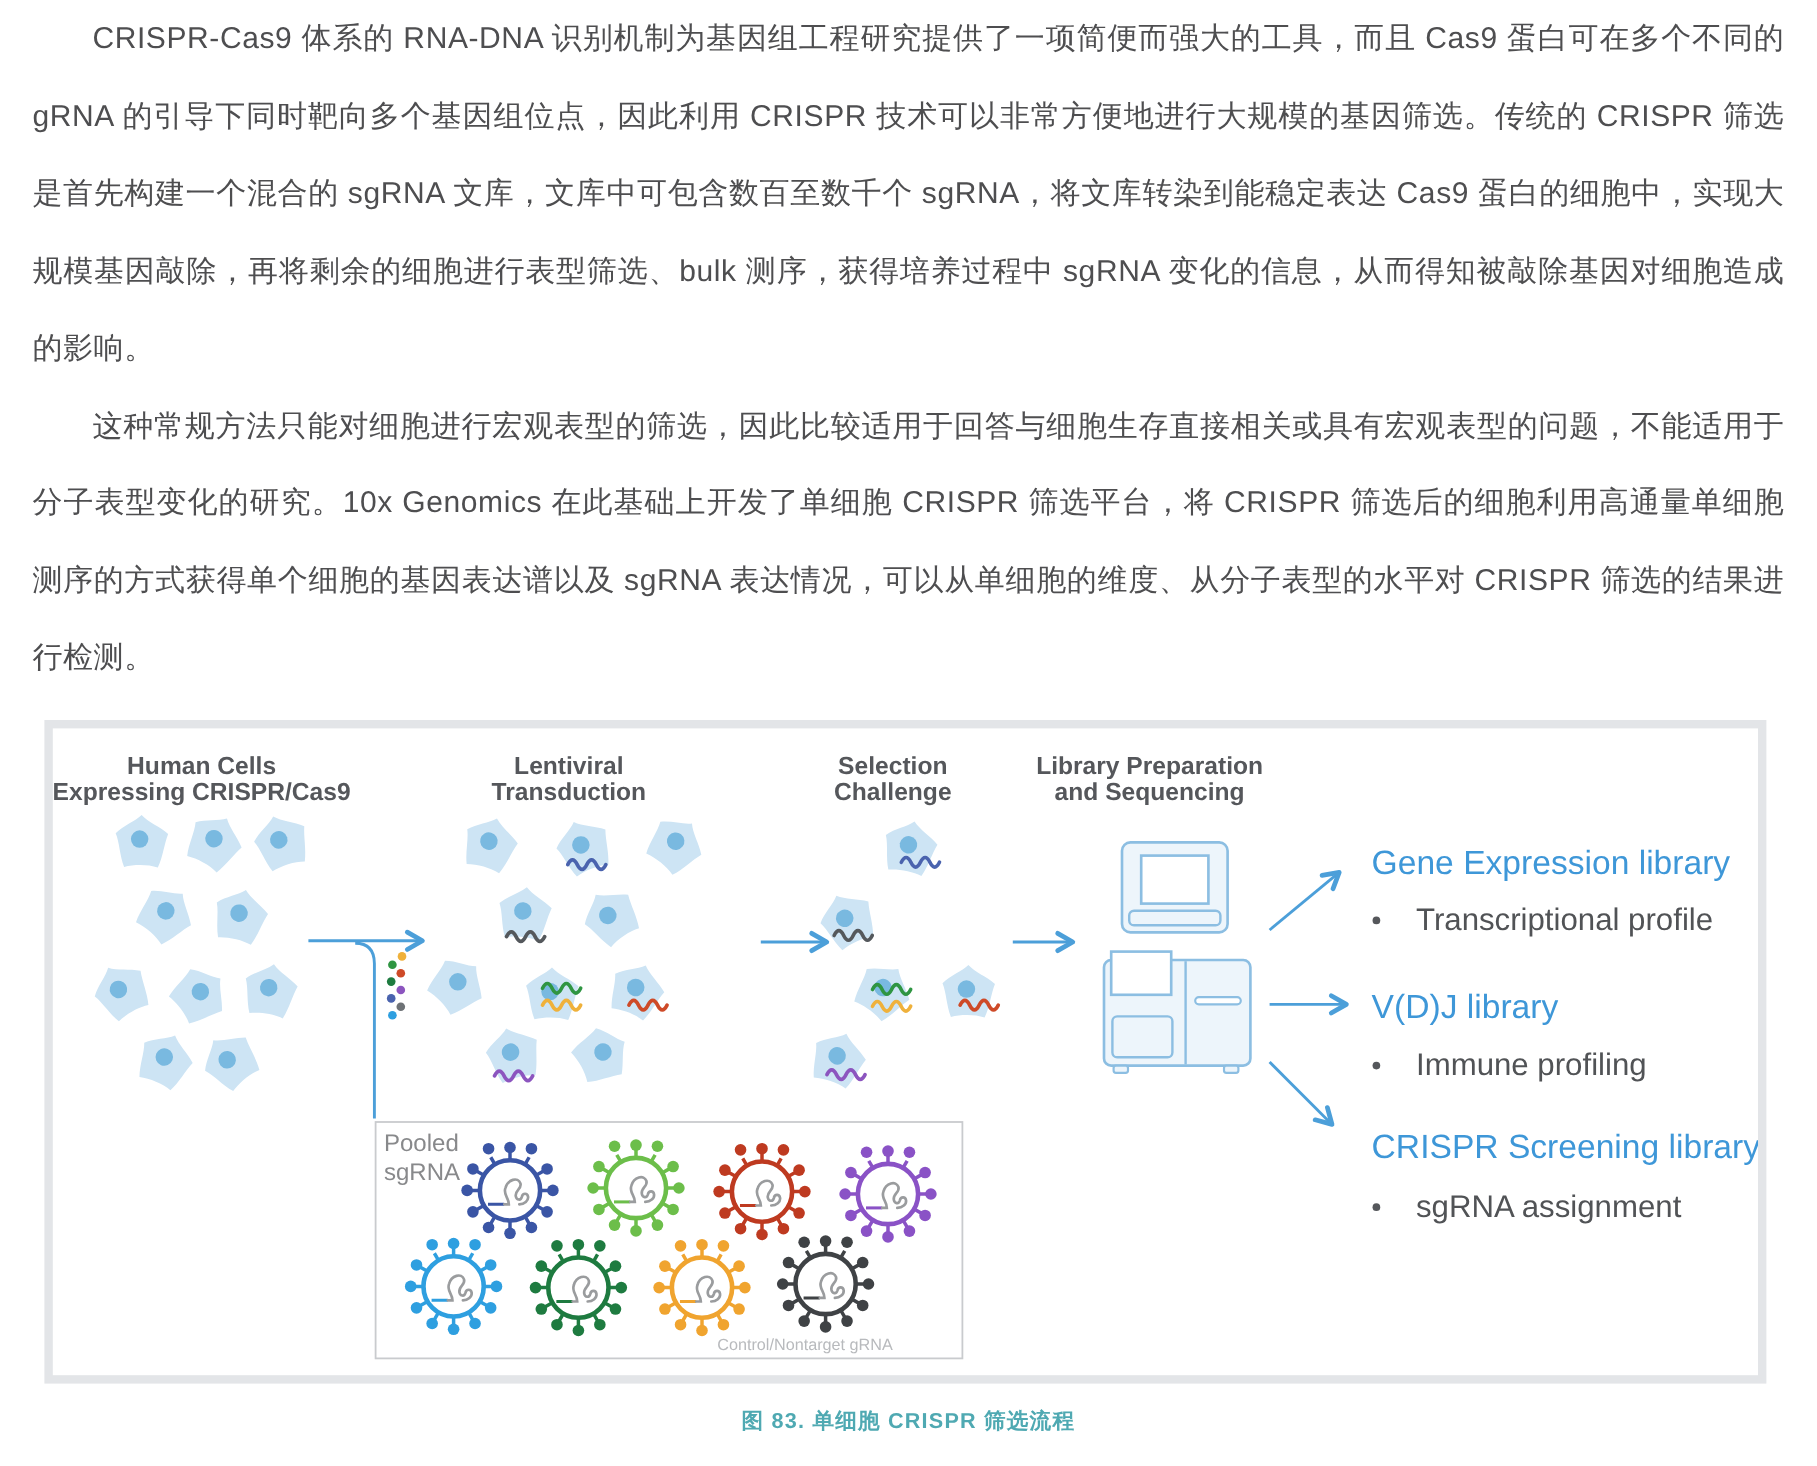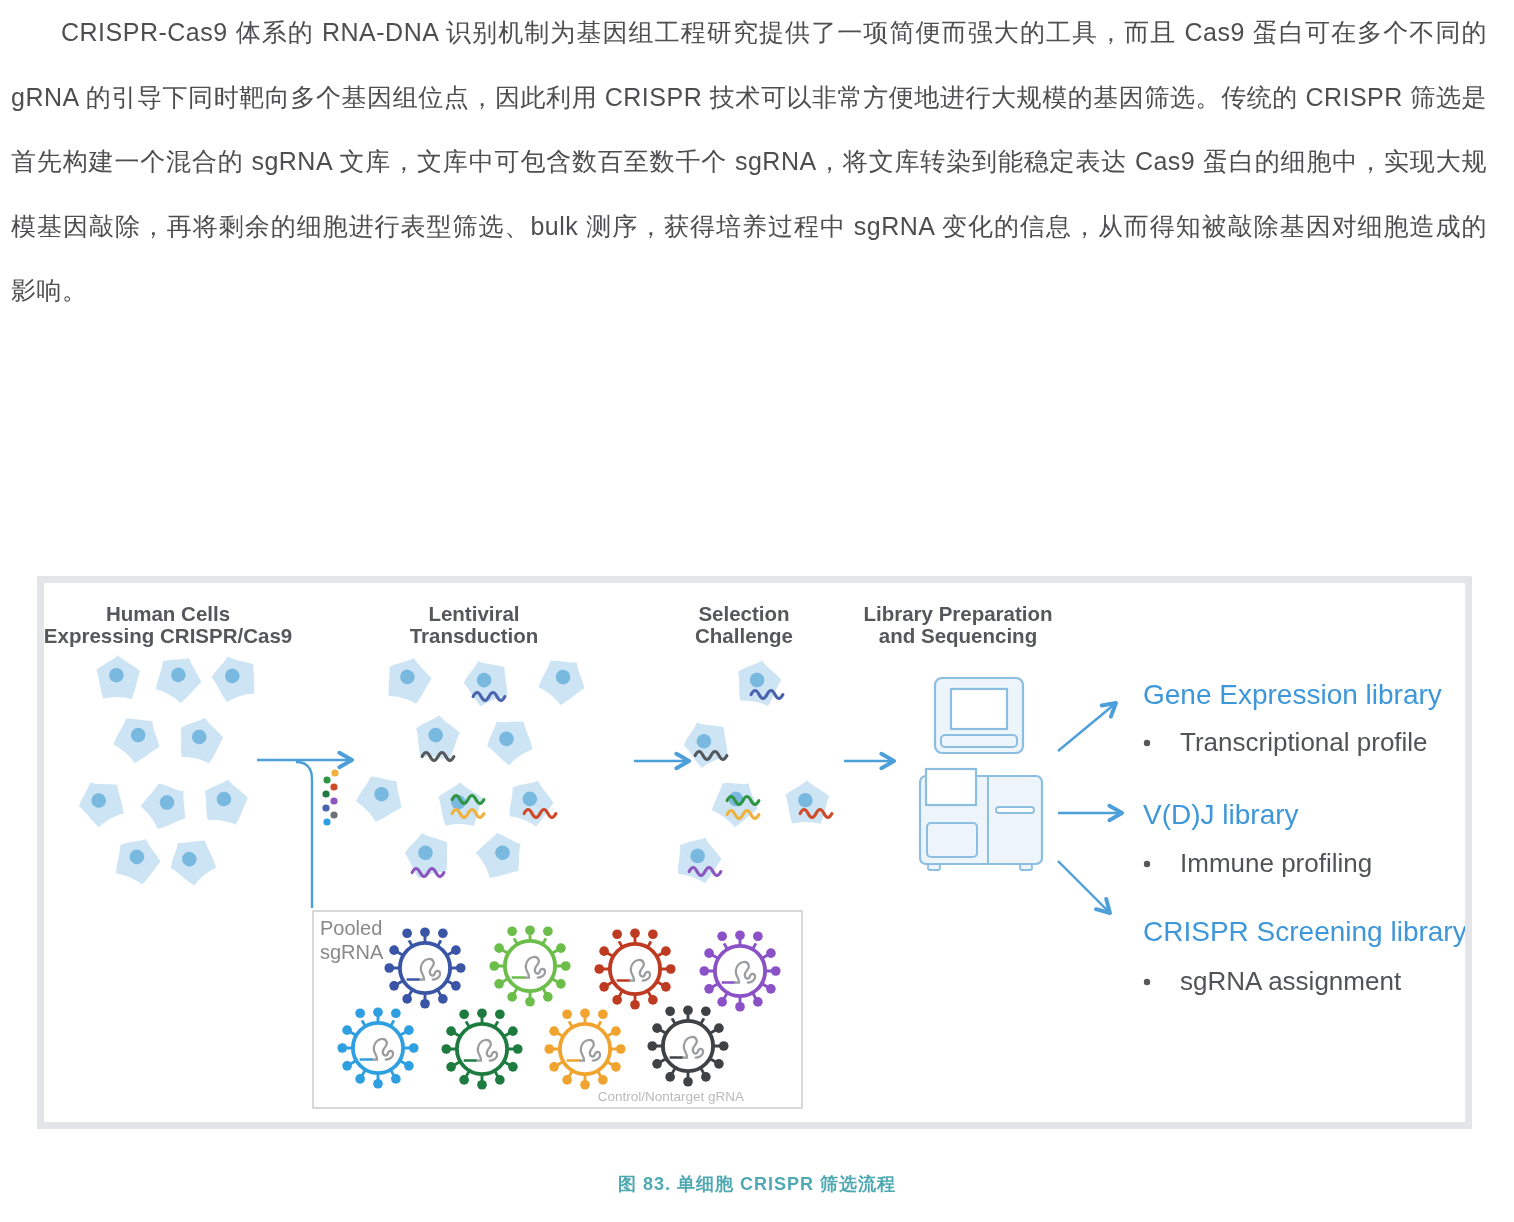--- a/index.html
+++ b/index.html
@@ -1,39 +1,40 @@
 <!DOCTYPE html>
 <html><head>
 <meta charset="utf-8">
 <style>
   html,body{margin:0;padding:0;background:#ffffff;}
   .page{position:relative;width:1514px;height:1222px;background:#ffffff;overflow:hidden;
         font-family:"Liberation Sans","DejaVu Sans",sans-serif;}
-  .text-block{position:absolute;left:11px;right:27px;top:0;}
+  .text-block{position:absolute;left:27px;right:27px;top:0;}
   .text-block p{margin:0;font-size:25px;line-height:64.5px;color:#4E4E50;
                 text-align:justify;text-indent:2em;letter-spacing:0.5px;}
-  .figure{position:absolute;left:37px;top:576px;width:1421px;height:539px;
+  .figure{position:absolute;left:37px;top:600px;width:1421px;height:539px;
           background:#ffffff;border:7px solid #E3E5E8;}
   .figure svg{display:block;}
   .caption{position:absolute;left:0;right:0;top:1172px;text-align:center;
            font-size:18px;font-weight:bold;color:#4FA9B2;letter-spacing:1px;}
   svg text{font-family:"Liberation Sans","DejaVu Sans",sans-serif;}
   .stage-label{font-size:20.5px;font-weight:bold;fill:#55575B;}
   .lib-title{font-size:28px;fill:#3E97D8;}
   .lib-bullet{font-size:26px;fill:#515356;}
   .pooled-label{font-size:20px;fill:#88898B;}
   .pooled-note{font-size:13.5px;fill:#B8BABD;}
 </style>
 </head>
 <body>
 
 <div class="page">
 
   <div class="text-block">
     <p>CRISPR-Cas9 体系的 RNA-DNA 识别机制为基因组工程研究提供了一项简便而强大的工具，而且 Cas9 蛋白可在多个不同的 gRNA 的引导下同时靶向多个基因组位点，因此利用 CRISPR 技术可以非常方便地进行大规模的基因筛选。传统的 CRISPR 筛选是首先构建一个混合的 sgRNA 文库，文库中可包含数百至数千个 sgRNA，将文库转染到能稳定表达 Cas9 蛋白的细胞中，实现大规模基因敲除，再将剩余的细胞进行表型筛选、bulk 测序，获得培养过程中 sgRNA 变化的信息，从而得知被敲除基因对细胞造成的影响。</p>
+    <p>这种常规方法只能对细胞进行宏观表型的筛选，因此比较适用于回答与细胞生存直接相关或具有宏观表型的问题，不能适用于分子表型变化的研究。10x Genomics 在此基础上开发了单细胞 CRISPR 筛选平台，将 CRISPR 筛选后的细胞利用高通量单细胞测序的方式获得单个细胞的基因表达谱以及 sgRNA 表达情况，可以从单细胞的维度、从分子表型的水平对 CRISPR 筛选的结果进行检测。</p>
   </div>
 
   <div class="figure">
     <svg width="1421" height="539" viewBox="0 0 1421 539">
       <defs>
         <marker id="ah" viewBox="0 0 12 12" refX="9" refY="6" markerWidth="9" markerHeight="9" orient="auto">
           <path d="M2,2 L9,6 L2,10" fill="none" stroke="#4C9FD9" stroke-width="2.2" stroke-linecap="round" stroke-linejoin="round"></path>
         </marker>
         <symbol id="cell" viewBox="0 0 100 100">
           <path d="M50,6 C40,16 22,22 10,34 C16,48 16,68 23,86 C39,82 60,82 75,87 C83,70 85,50 91,35 C78,24 60,17 50,6 Z" fill="#CDE4F4"></path>

